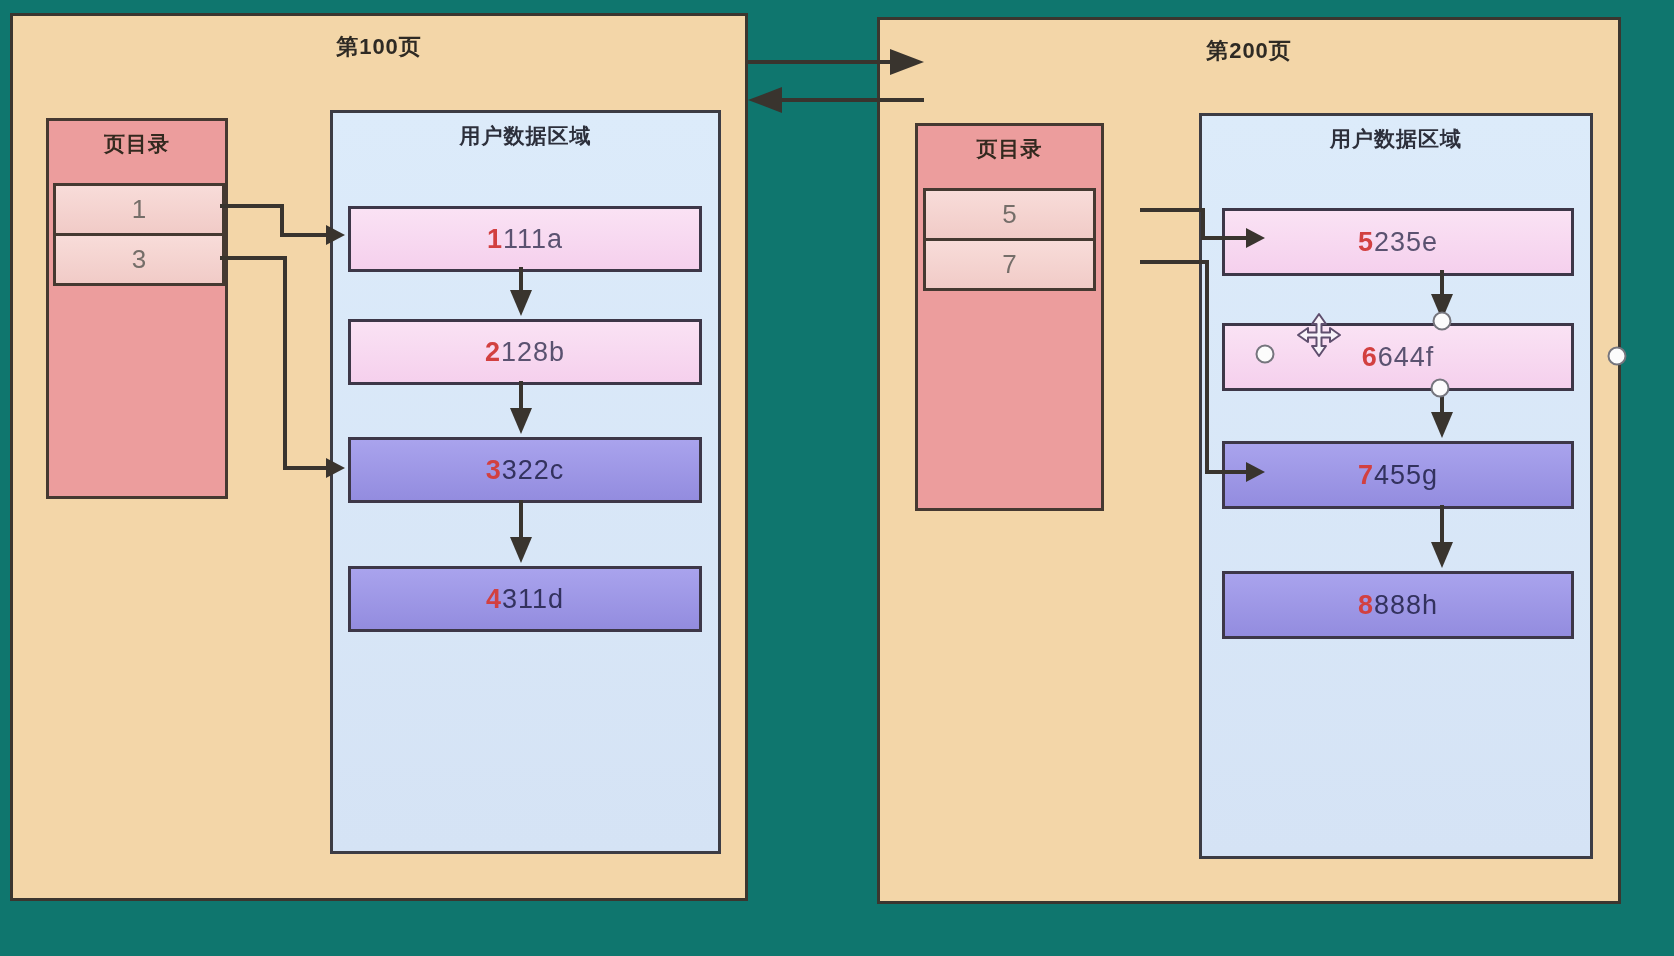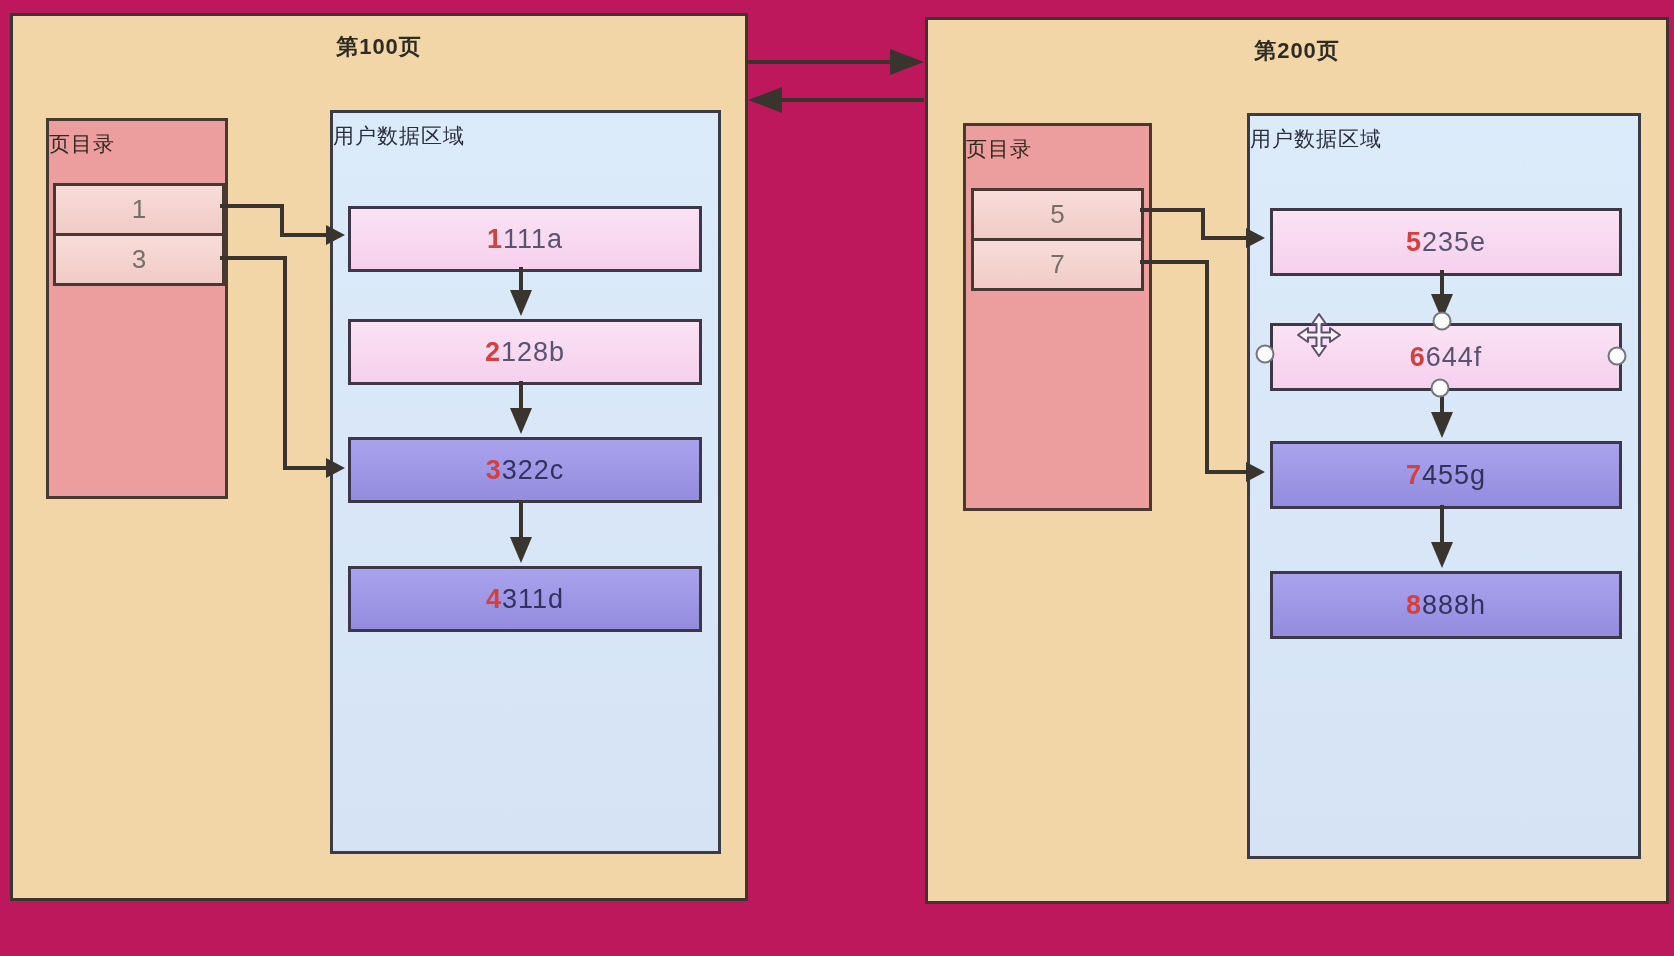--- a/index.html
+++ b/index.html
@@ -1,45 +1,45 @@
 <!DOCTYPE html>
 <html style="--page_bg: #f3d6a8; --directory_bg: #ec9d9d; --entry_bg: #f1cbc7; --data_area_bg: #d5e3f5; --record_pink: #f5d0ed; --record_purple: #938cdf; --key_digit_red: #d24040; --arrow: #39342e; --border: #3b362f;"><head>
 <meta charset="utf-8">
 <style>
   html,body{margin:0;padding:0;background:#ffffff;}
   *{box-sizing:border-box;}
   body{font-family:"Liberation Sans","DejaVu Sans",sans-serif;}
-  #canvas{position:relative;width:1674px;height:956px;background:#be185d;overflow:hidden;}
+  #canvas{position:relative;width:1674px;height:956px;background:#0f766e;overflow:hidden;}
 
   .page{
     position:absolute;
     background:var(--page_bg,#f3d6a8);
     border:3px solid var(--border,#3b362f);
   }
   #page-100{left:10px;top:13px;width:738px;height:888px;}
-  #page-200{left:925px;top:17px;width:744px;height:887px;}
+  #page-200{left:877px;top:17px;width:744px;height:887px;}
 
   .page-title{
     position:absolute;top:16px;left:0;right:0;
     text-align:center;
     font-size:22px;font-weight:bold;
     color:#2e2a24;letter-spacing:1px;
   }
 
   .directory{
     position:absolute;
     background:var(--directory_bg,#ec9d9d);
     border:3px solid #453931;
   }
   #page-100 .directory{left:33px;top:102px;width:182px;height:381px;}
   #page-200 .directory{left:35px;top:103px;width:189px;height:388px;}
 
   .box-label{
     position:absolute;top:9px;left:0;right:0;
-    text-align:left;font-size:21px;font-weight:normal;
+    text-align:center;font-size:21px;font-weight:bold;
     color:#33291f;letter-spacing:1px;
   }
   .data-area .box-label{color:#2c2f3b;}
 
   .dir-entry{
     position:absolute;left:4px;width:172px;height:53px;
     background:linear-gradient(180deg,#f8dcd9 0%,var(--entry_bg,#f1cbc7) 100%);
     border:3px solid #453931;
     display:flex;align-items:center;justify-content:center;
     font-size:26px;color:#756e69;

